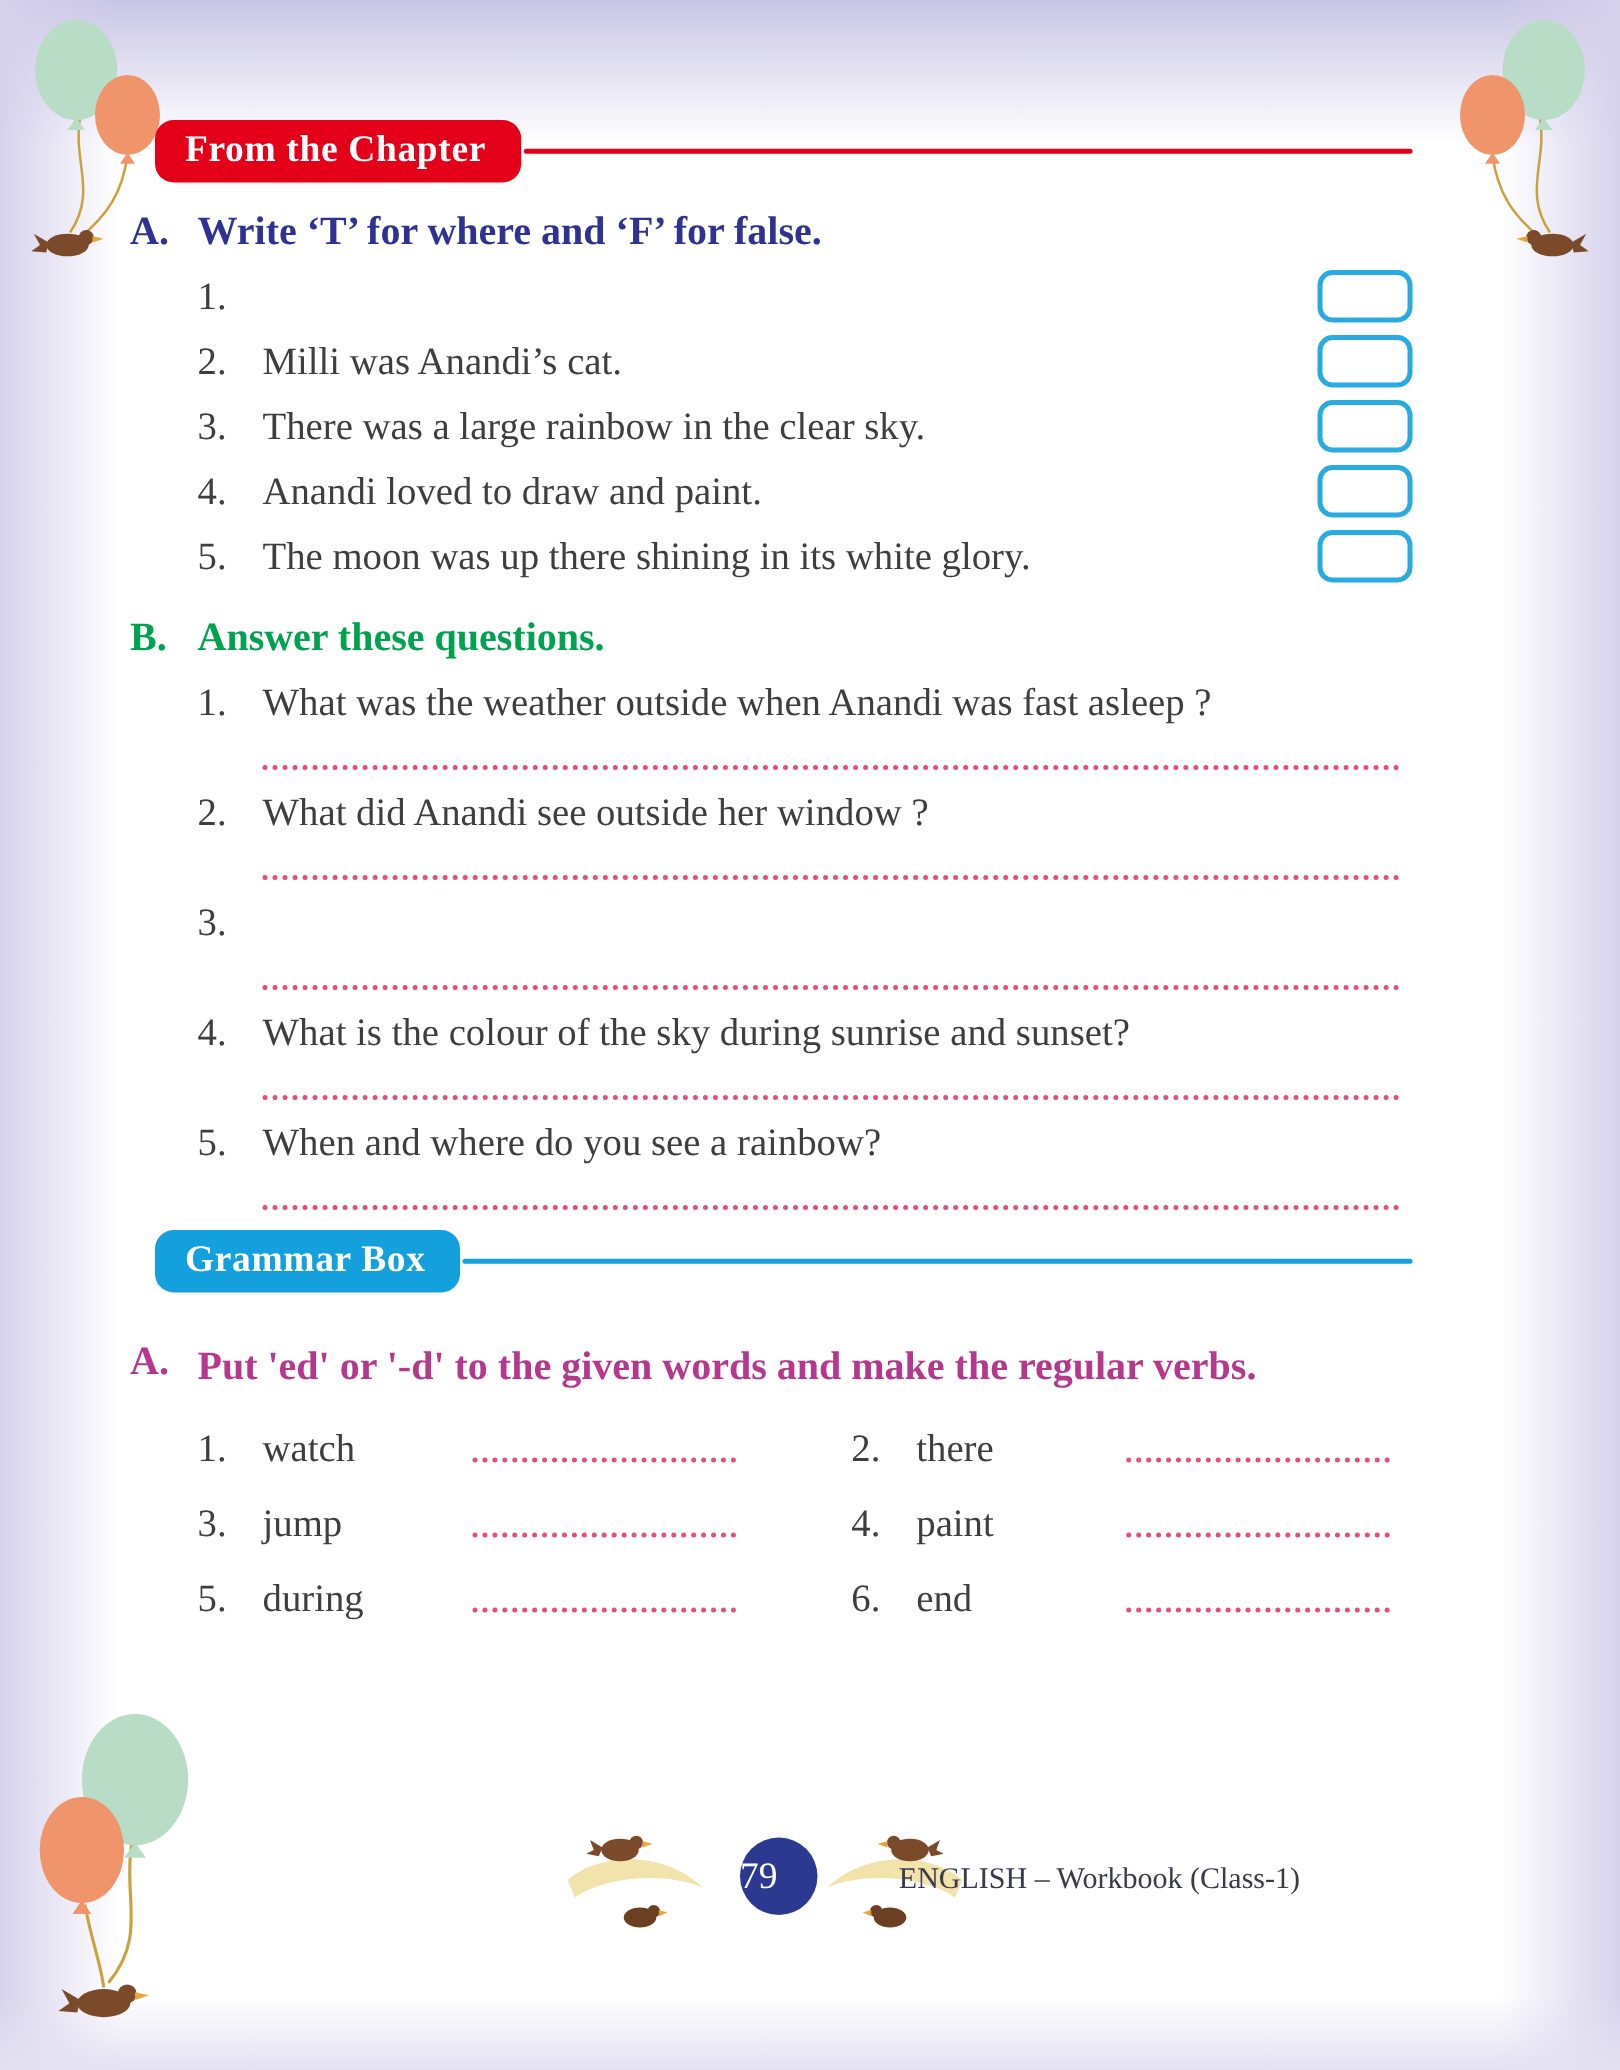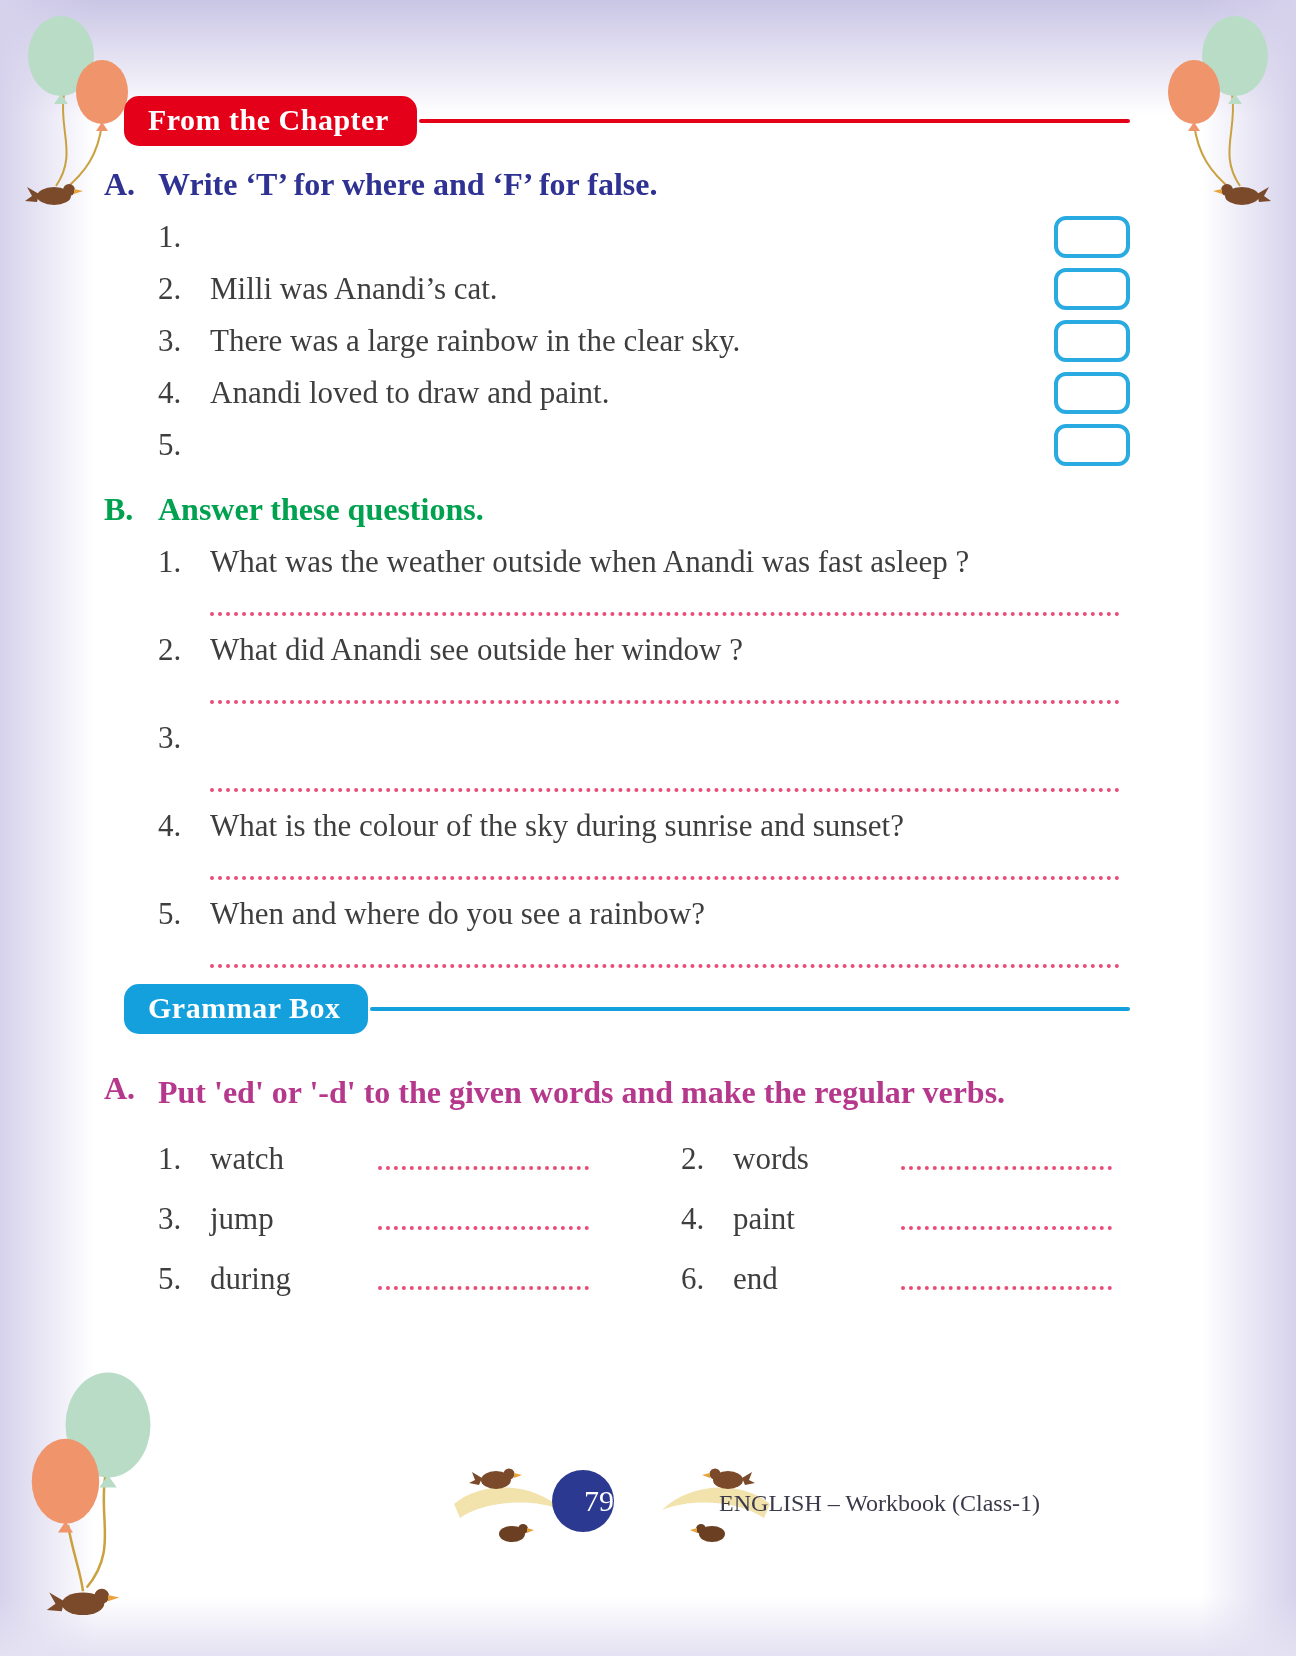--- a/index.html
+++ b/index.html
@@ -69,22 +69,22 @@
   
   .word-grid{display:grid;grid-template-columns:1fr 1fr;column-gap:92px;row-gap:24px;
     margin-top:26px;padding-left:54px;padding-right:18px;}
   .word-item{display:flex;align-items:flex-end;font-size:31px;}
   .word-item .num{flex:0 0 52px;}
   .word-item .word{flex:0 0 168px;}
   .word-line{flex:1;height:0;border-bottom:4px dotted var(--dotted-line);margin-bottom:7px;}
 
   
   .footer{position:absolute;left:0;right:0;bottom:62px;height:130px;z-index:2;}
-  .page-circle{position:absolute;left:552px;top:6px;width:62px;height:62px;border-radius:50%;
-    background:var(--page-circle);color:#fff;display:flex;align-items:center;justify-content:flex-end;
+  .page-circle{position:absolute;left:592px;top:6px;width:62px;height:62px;border-radius:50%;
+    background:var(--page-circle);color:#fff;display:flex;align-items:center;justify-content:flex-start;
     font-size:30px;}
   .footer-text{position:absolute;right:256px;top:26px;font-size:24px;color:#3a3a4a;}
   .bird-ribbon{position:absolute;top:-8px;}
   .bird-ribbon.left{left:448px;}
   .bird-ribbon.right{left:656px;transform:scaleX(-1);}
 
   
   .corner{position:absolute;z-index:1;pointer-events:none;}
   .corner.tl{left:6px;top:4px;}
   .corner.tr{right:6px;top:4px;transform:scaleX(-1);}
@@ -193,20 +193,21 @@
       <span class="txt">There was a large rainbow in the clear sky.</span>
       <span class="answer-box"></span>
     </div>
     <div class="tf-item">
       <span class="num">4.</span>
       <span class="txt">Anandi loved to draw and paint.</span>
       <span class="answer-box"></span>
     </div>
     <div class="tf-item">
       <span class="num">5.</span>
+      <span class="txt">The moon was up there shining in its white glory.</span>
       <span class="answer-box"></span>
     </div>
   </div>
 
   <div class="sec-head green">
     <span class="lbl">B.</span>
     <span class="title">Answer these questions.</span>
   </div>
 
   <div>
@@ -259,21 +260,21 @@
   </div>
 
   <div class="word-grid">
     <div class="word-item">
       <span class="num">1.</span>
       <span class="word">watch</span>
       <span class="word-line"></span>
     </div>
     <div class="word-item">
       <span class="num">2.</span>
-      <span class="word">words</span>
+      <span class="word">there</span>
       <span class="word-line"></span>
     </div>
     <div class="word-item">
       <span class="num">3.</span>
       <span class="word">jump</span>
       <span class="word-line"></span>
     </div>
     <div class="word-item">
       <span class="num">4.</span>
       <span class="word">paint</span>

